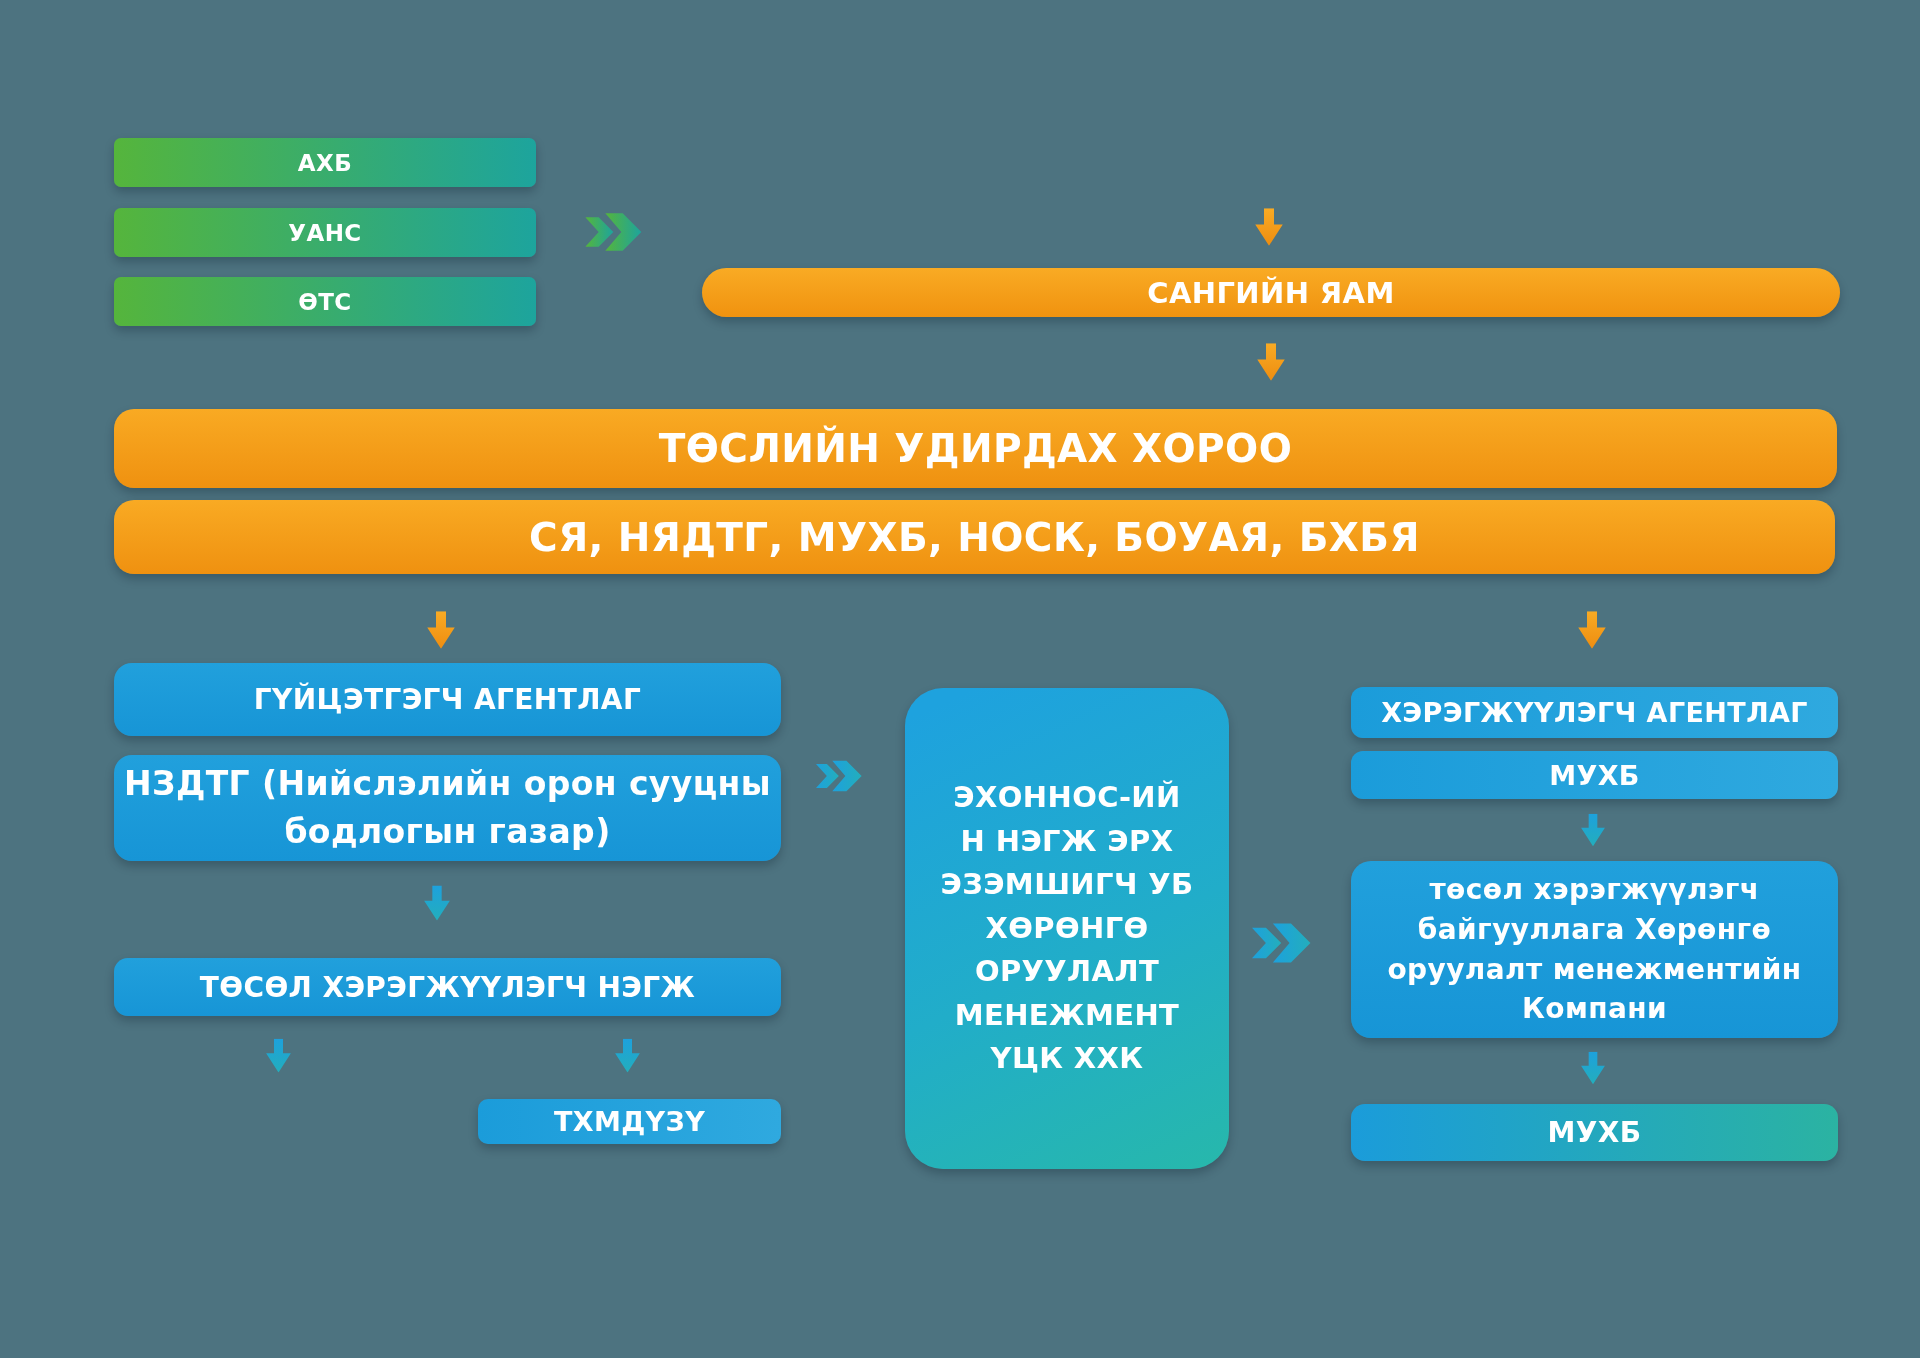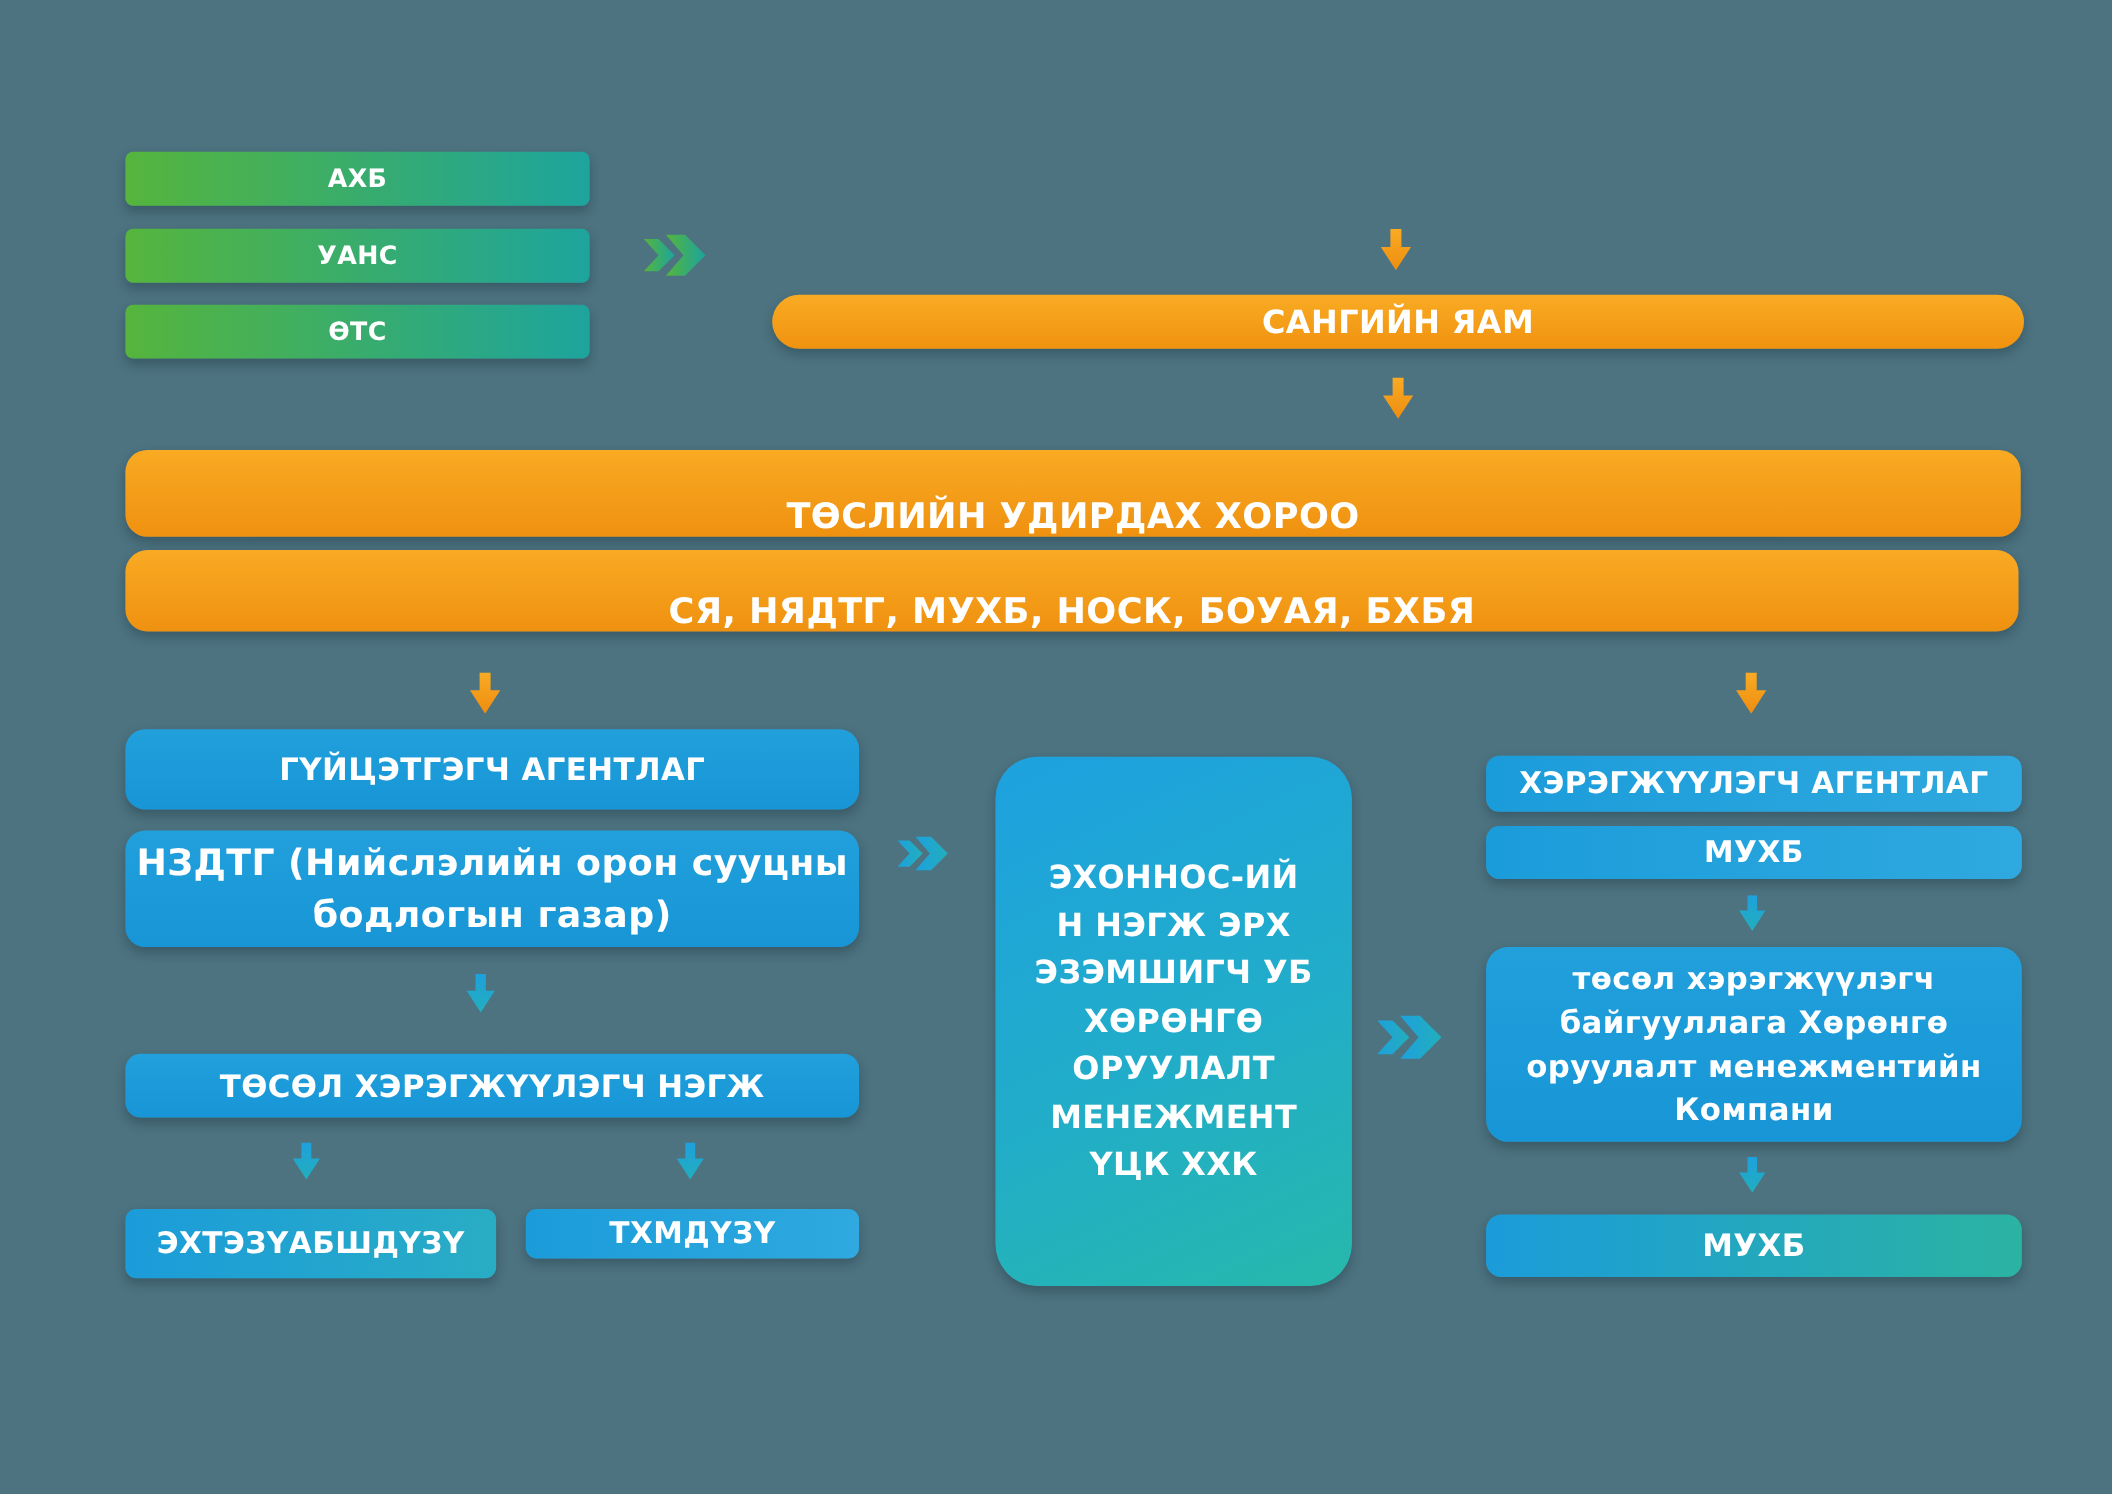--- a/index.html
+++ b/index.html
@@ -9,21 +9,21 @@
     font-family: "DejaVu Sans", "Liberation Sans", sans-serif;
   }
   .node {
     position: absolute; display: flex; align-items: center; justify-content: center;
     color: #fff; font-weight: bold; text-align: center;
     box-shadow: 0 5px 10px rgba(0, 20, 30, 0.25);
   }
   .lbl { white-space: pre-line; letter-spacing: 0.4px; }
   .green       { background: linear-gradient(90deg, #55b53c, #1da49d); border-radius: 7px;  font-size: 23px; }
   .orange-pill { background: linear-gradient(180deg, #f9ab24, #f0920f); border-radius: 25px; font-size: 29px; }
-  .orange-bar  { background: linear-gradient(180deg, #f9aa23, #ef9110); border-radius: 20px; font-size: 32px; align-items: flex-end; }
+  .orange-bar  { background: linear-gradient(180deg, #f9aa23, #ef9110); border-radius: 20px; font-size: 39px; }
   .blue        { background: linear-gradient(180deg, #21a0dc, #1795d6); }
   .blue-h      { background: linear-gradient(90deg, #1b9cda, #2fa9df); }
   .blue-teal   { background: linear-gradient(90deg, #1b9cda, #2bb3a2); }
   .blue-teal2  { background: linear-gradient(90deg, #1b9cda, #29adc4); }
   .center-box  {
     background: linear-gradient(155deg, #1ea2de 5%, #21adc9 55%, #27b8ab 100%);
     border-radius: 38px; font-size: 29px; line-height: 1.5;
   }
   .arrow { position: absolute; display: block; }
   .arrow svg { display: block; width: 100%; height: 100%; }
@@ -127,23 +127,20 @@
   <div class="arrow" style="left:265px;top:1037px;width:27px;height:37px">
     <svg viewBox="0 0 24 30">
         <use href="#sym-arrow-down" fill="url(#gradBlue)"></use>
       </svg>
   </div>
   <div class="arrow" style="left:614px;top:1037px;width:27px;height:37px">
     <svg viewBox="0 0 24 30">
         <use href="#sym-arrow-down" fill="url(#gradBlue)"></use>
       </svg>
   </div>
-  <div class="node blue-teal2" style="left:114px;top:1099px;width:337px;height:63px;border-radius:10px;font-size:27px">
-    <span class="lbl">ЭХТЭЗҮАБШДҮЗҮ</span>
-  </div>
   <div class="node blue-h" style="left:478px;top:1099px;width:303px;height:45px;border-radius:10px;font-size:27px">
     <span class="lbl">ТХМДҮЗҮ</span>
   </div>
 
   <div class="arrow" style="left:816px;top:759px;width:50px;height:34px">
     <svg viewBox="0 0 46 30">
         <use href="#sym-arrow-right2" fill="url(#gradBlueH)"></use>
       </svg>
   </div>
 

